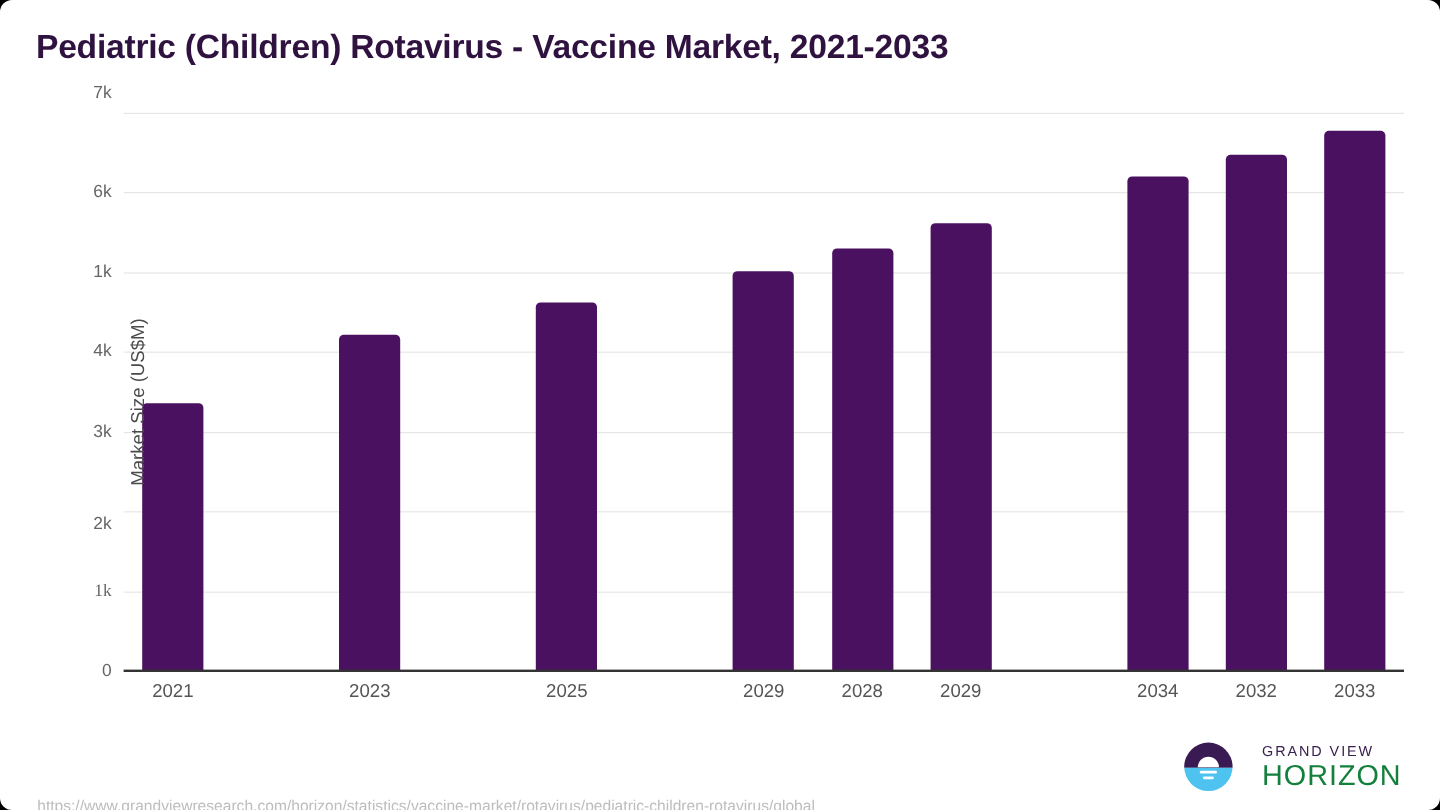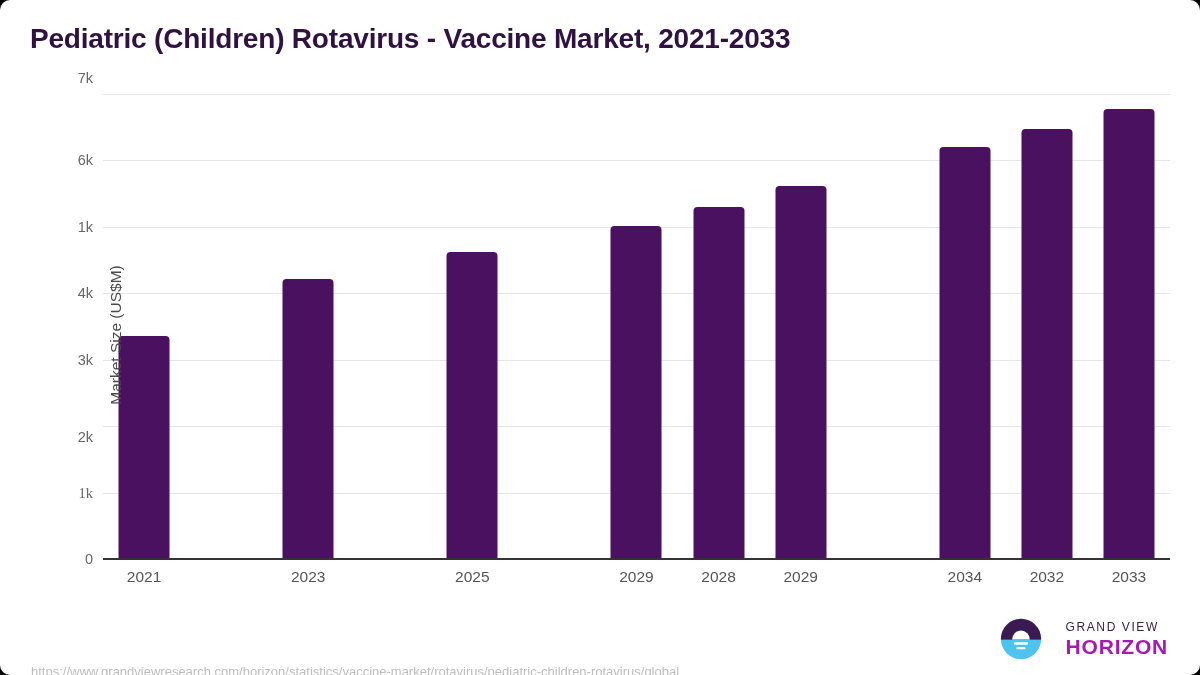--- a/index.html
+++ b/index.html
@@ -136,24 +136,24 @@
     line-height: 1;
     margin-left: 15px;
   }
   #logo-text-top {
     font-size: 12px;
     letter-spacing: 1.6px;
     color: #3a2150;
     font-weight: normal;
   }
   #logo-text-bottom {
-    font-size: 21px;
+    font-size: 24px;
     letter-spacing: 0.8px;
-    color: #a21caf;
-    font-weight: bold;
+    color: #15803d;
+    font-weight: normal;
     margin-top: 3px;
   }
 </style>
 </head>
 <body>
 
 <div id="card">
 
   <div id="chart-title">Pediatric (Children) Rotavirus - Vaccine Market, 2021-2033</div>
 

